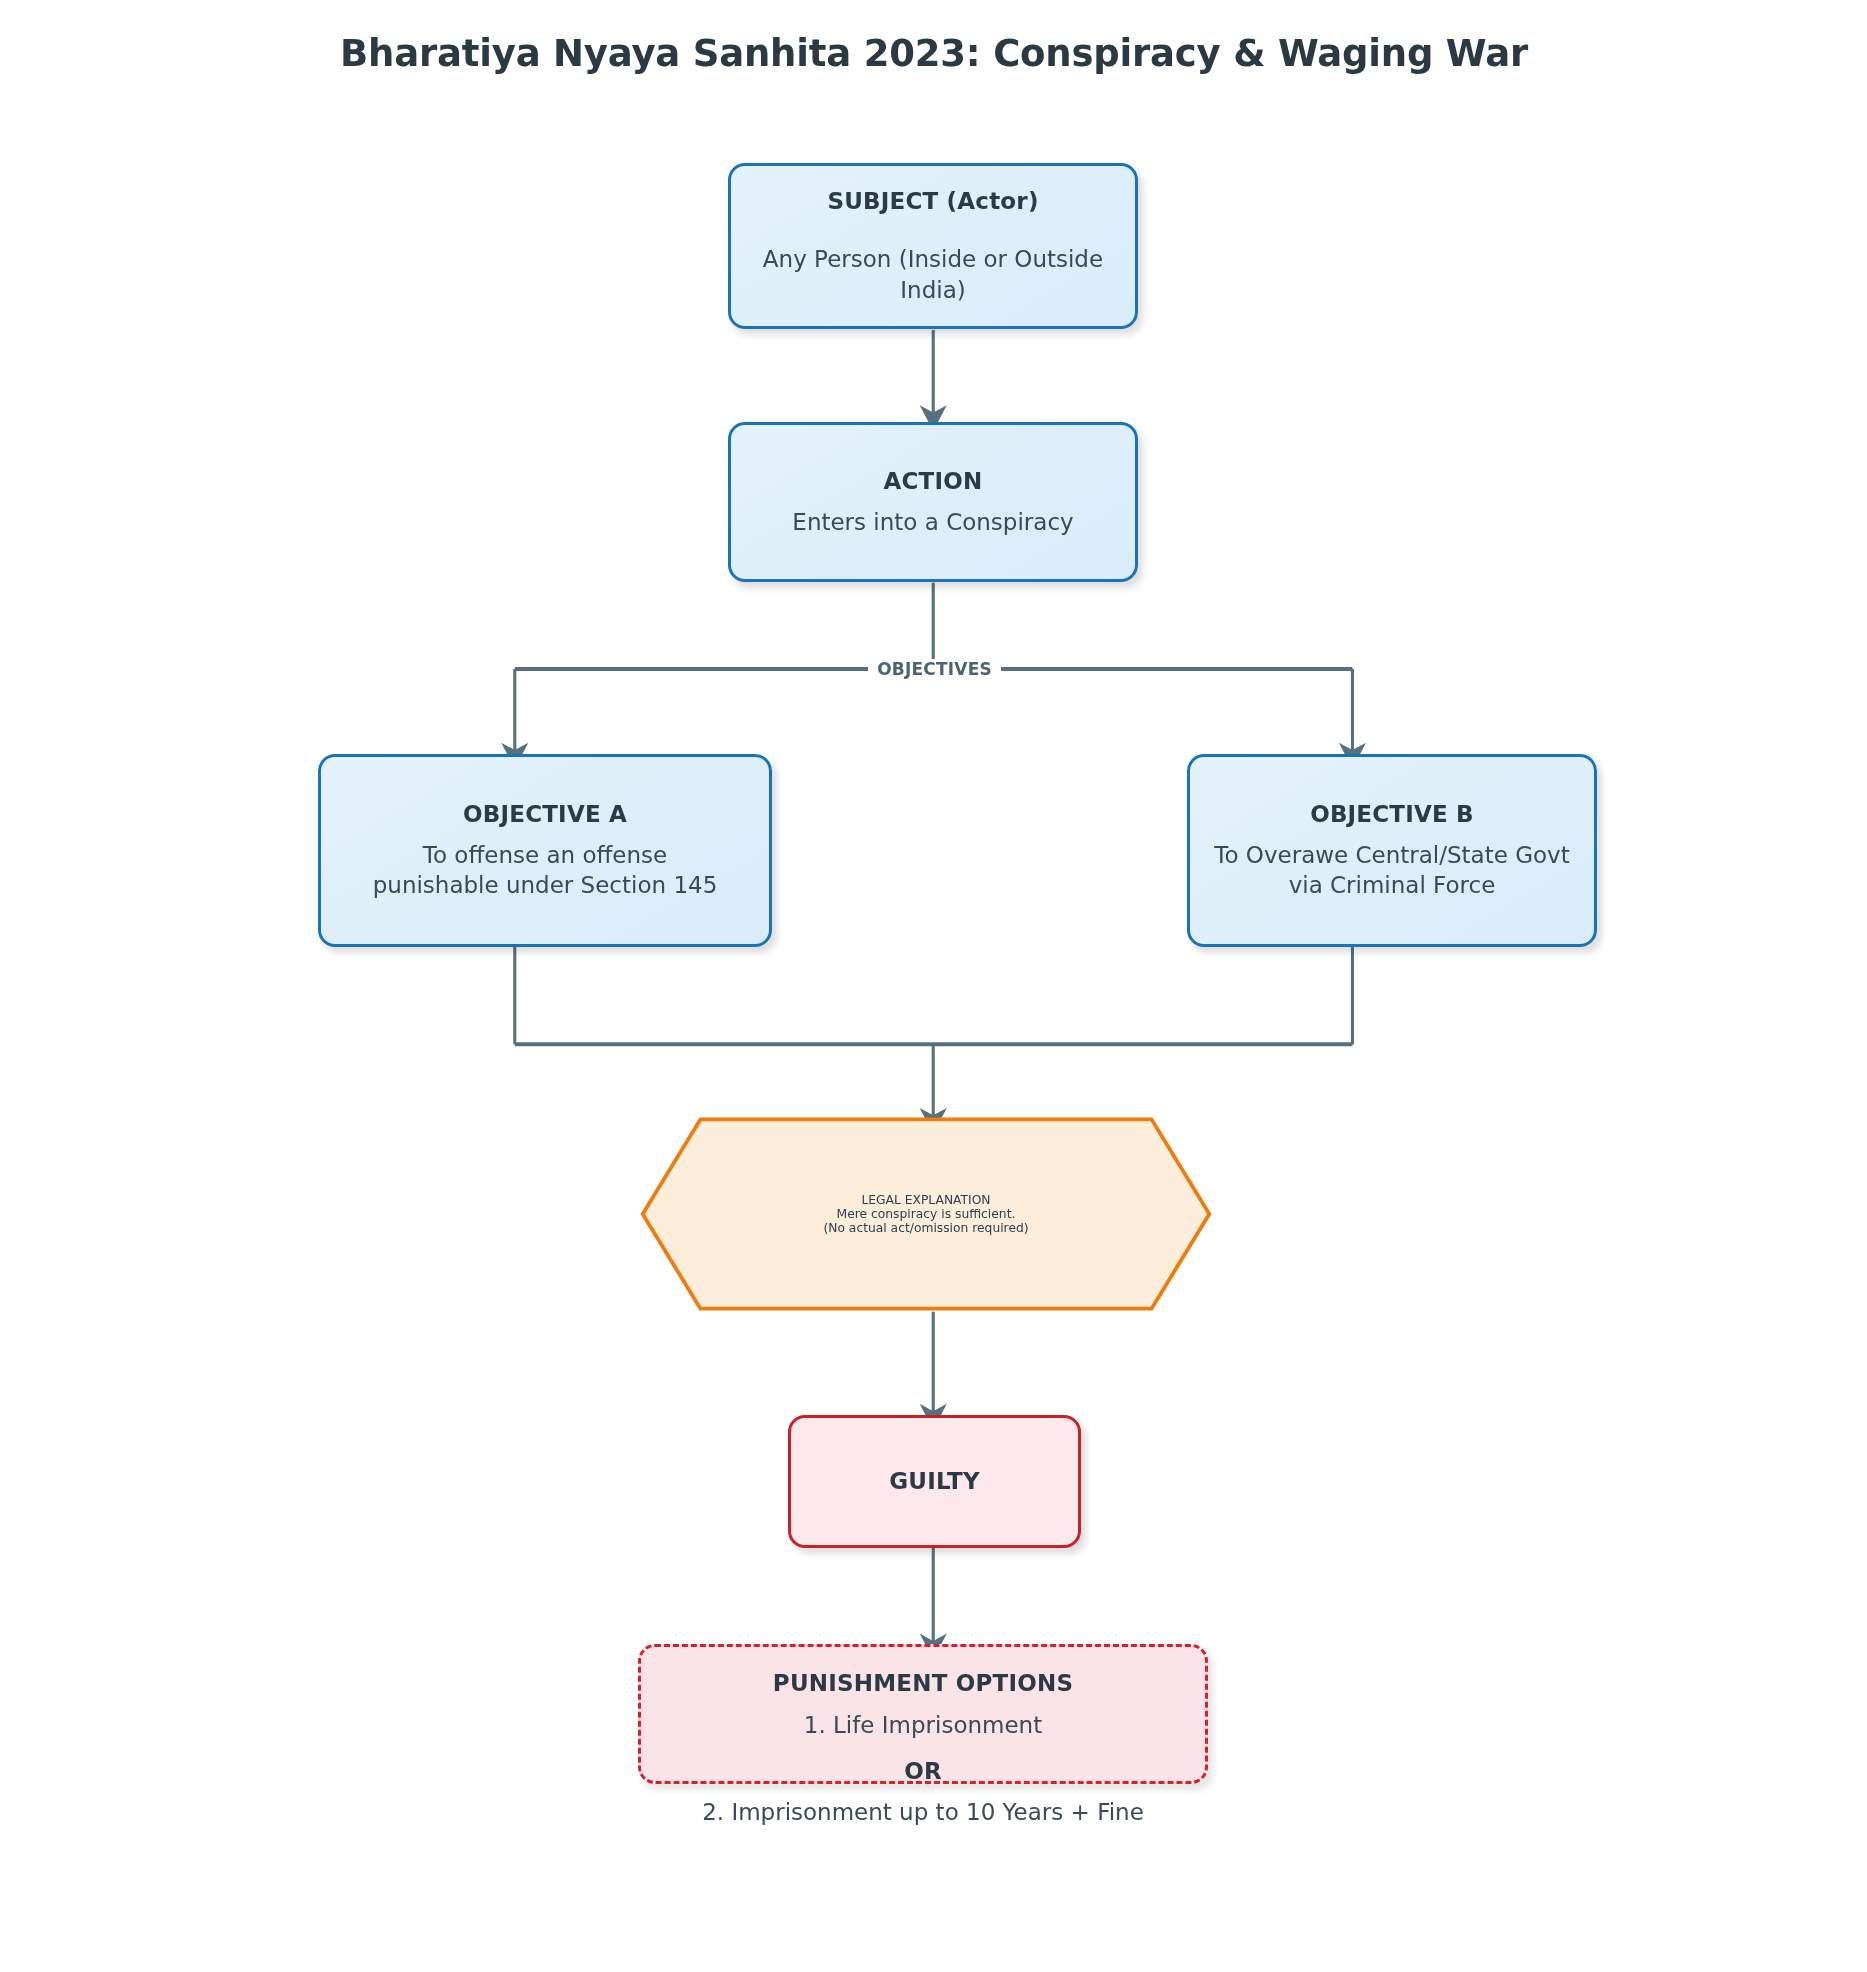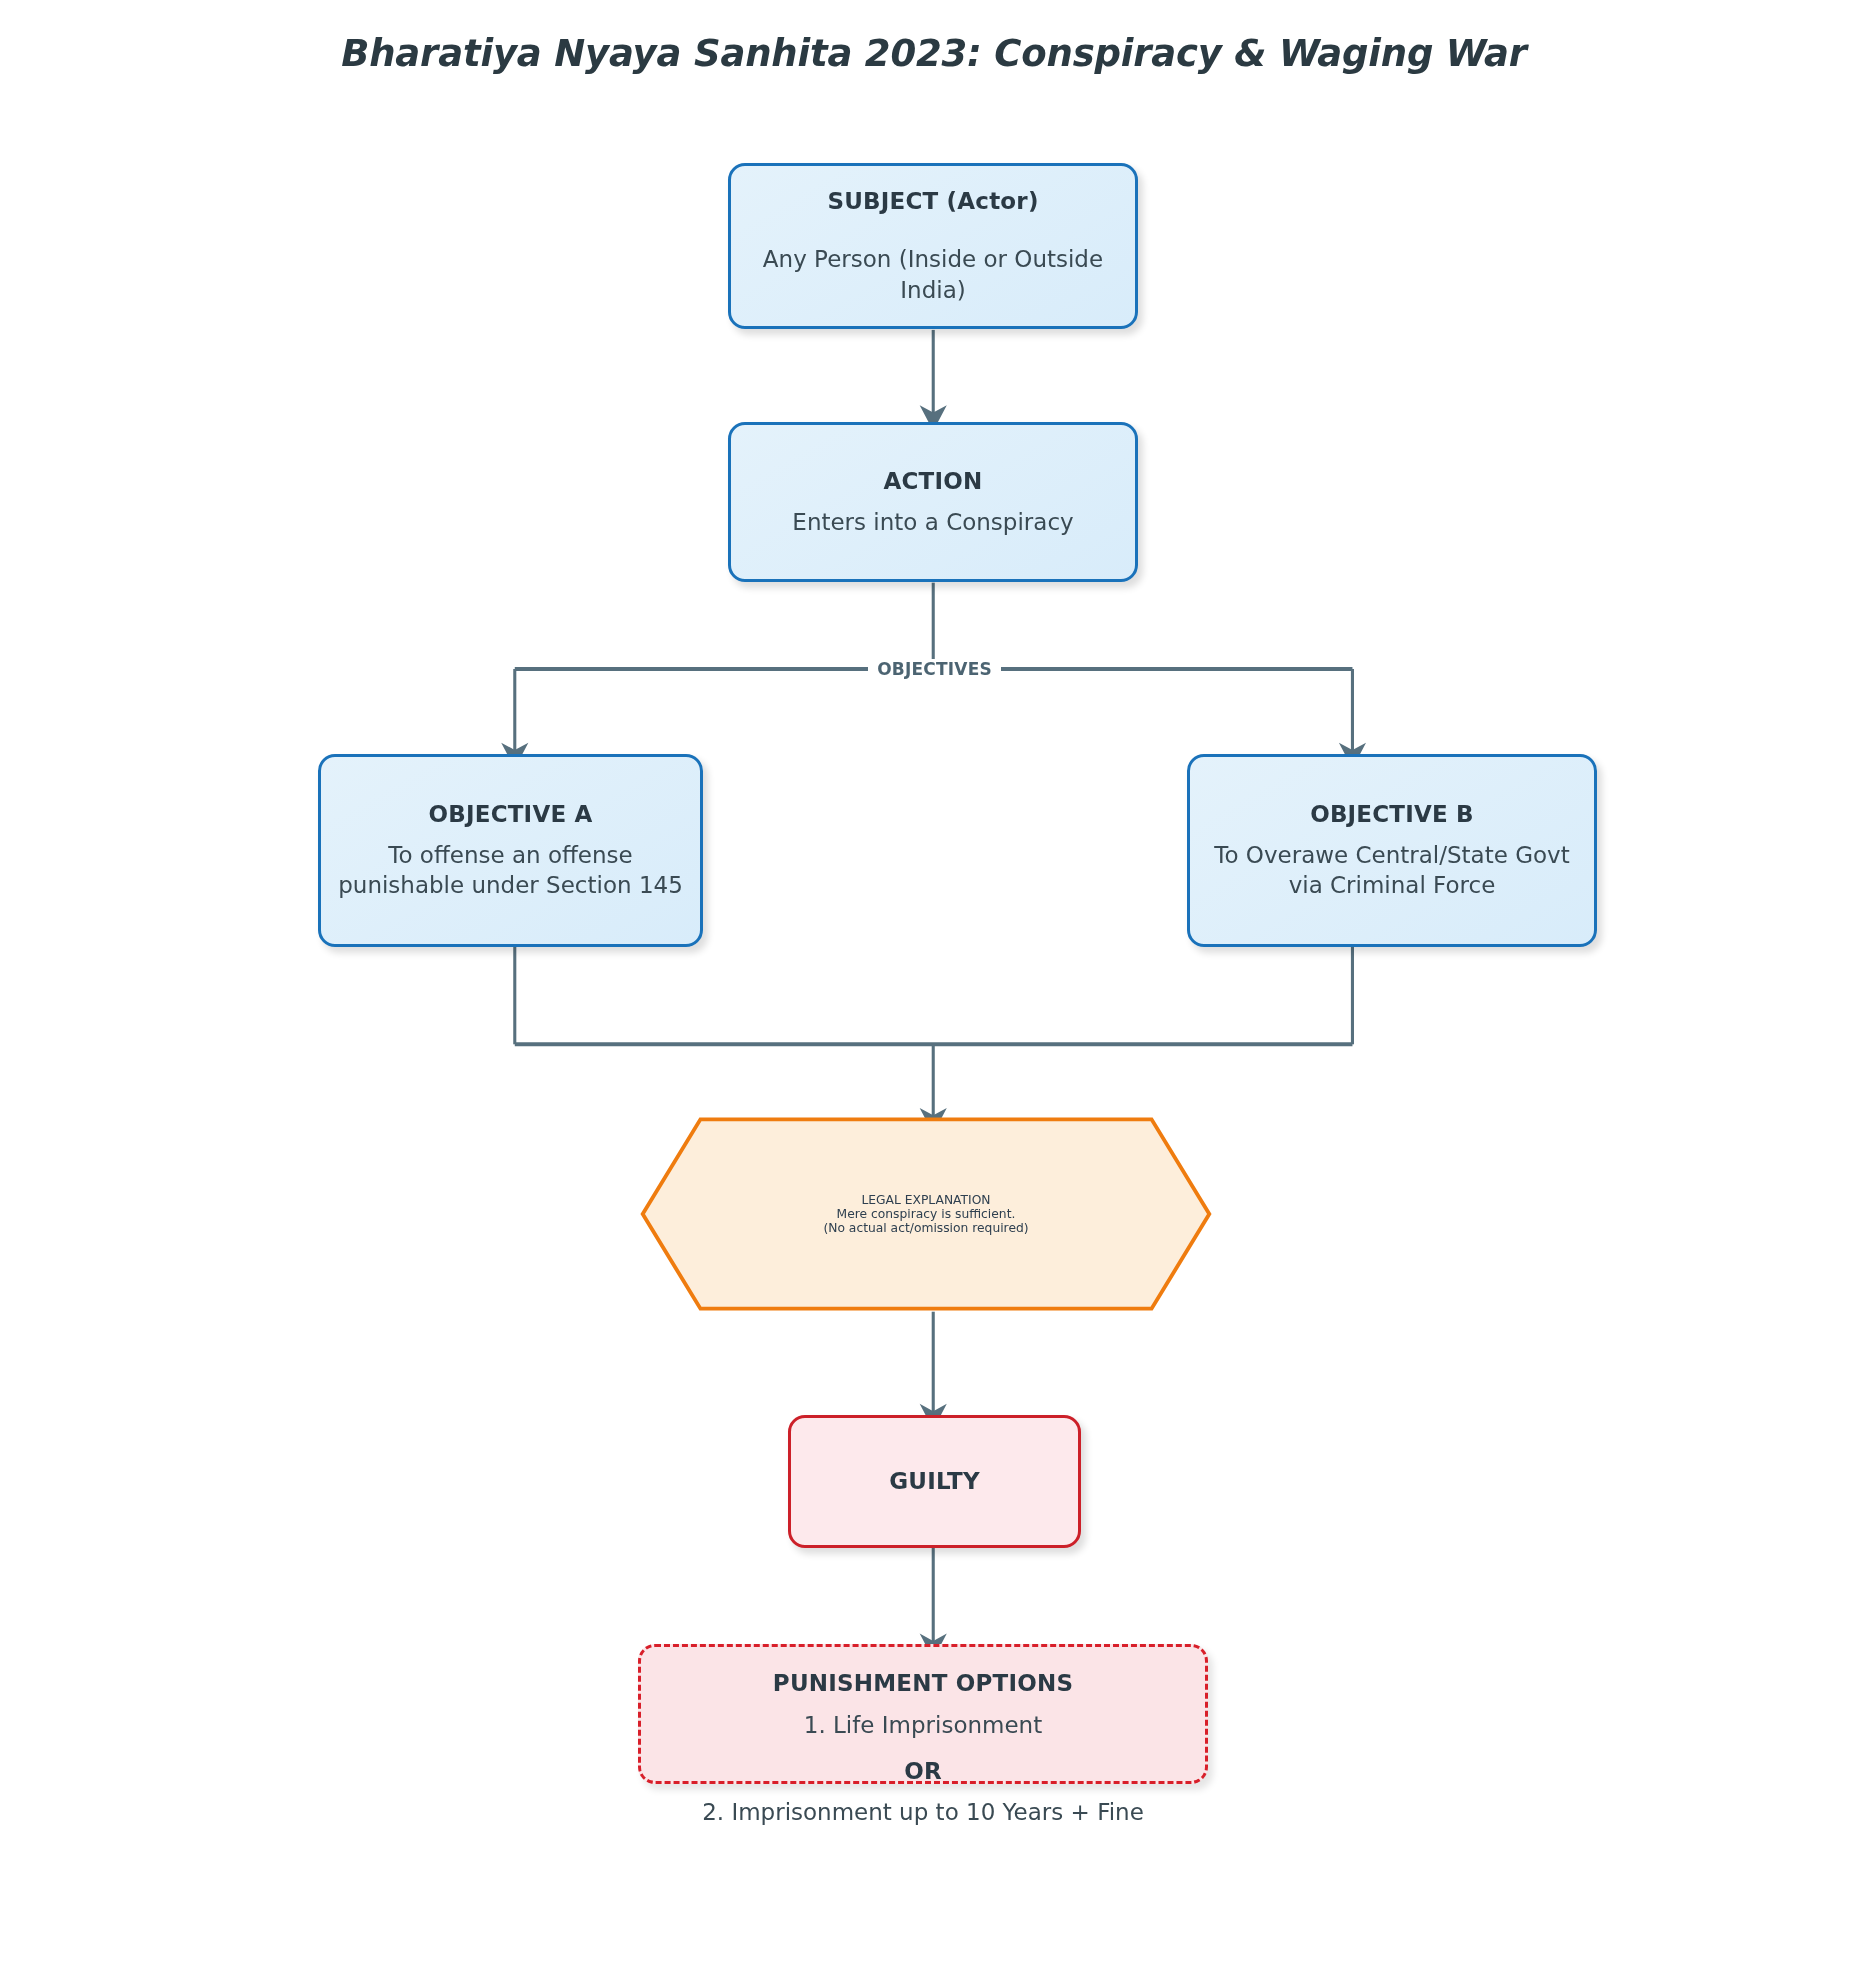--- a/index.html
+++ b/index.html
@@ -31,21 +31,20 @@
   .chart-title {
     position: absolute;
     left: 0;
     top: 32px;
     width: 1868px;
     text-align: center;
     font-size: 37px;
     font-weight: bold;
     color: #2b3a42;
     letter-spacing: -0.2px;
-    font-style: italic;
   }
 
   .node {
     position: absolute;
     box-sizing: border-box;
     display: flex;
     flex-direction: column;
     align-items: center;
     justify-content: center;
     text-align: center;
@@ -166,21 +165,21 @@
   <div class="node box-blue" style="left:728px; top:163px; width:410px; height:166px;gap:18px;">
     <div class="title">SUBJECT (Actor)</div>
     <div class="sub">Any Person (Inside or Outside India)</div>
   </div>
 
   <div class="node box-blue" style="left:728px; top:422px; width:410px; height:160px;">
     <div class="title">ACTION</div>
     <div class="sub">Enters into a Conspiracy</div>
   </div>
 
-  <div class="node box-blue" style="left:318px; top:754px; width:385px; height:193px;">
+  <div class="node box-blue" style="left:318px; top:754px; width:454px; height:193px;">
     <div class="title">OBJECTIVE A</div>
     <div class="sub">
       <div>To offense an offense</div>
       <div>punishable under Section 145</div>
     </div>
   </div>
 
   <div class="node box-blue" style="left:1187px; top:754px; width:410px; height:193px;">
     <div class="title">OBJECTIVE B</div>
     <div class="sub">

